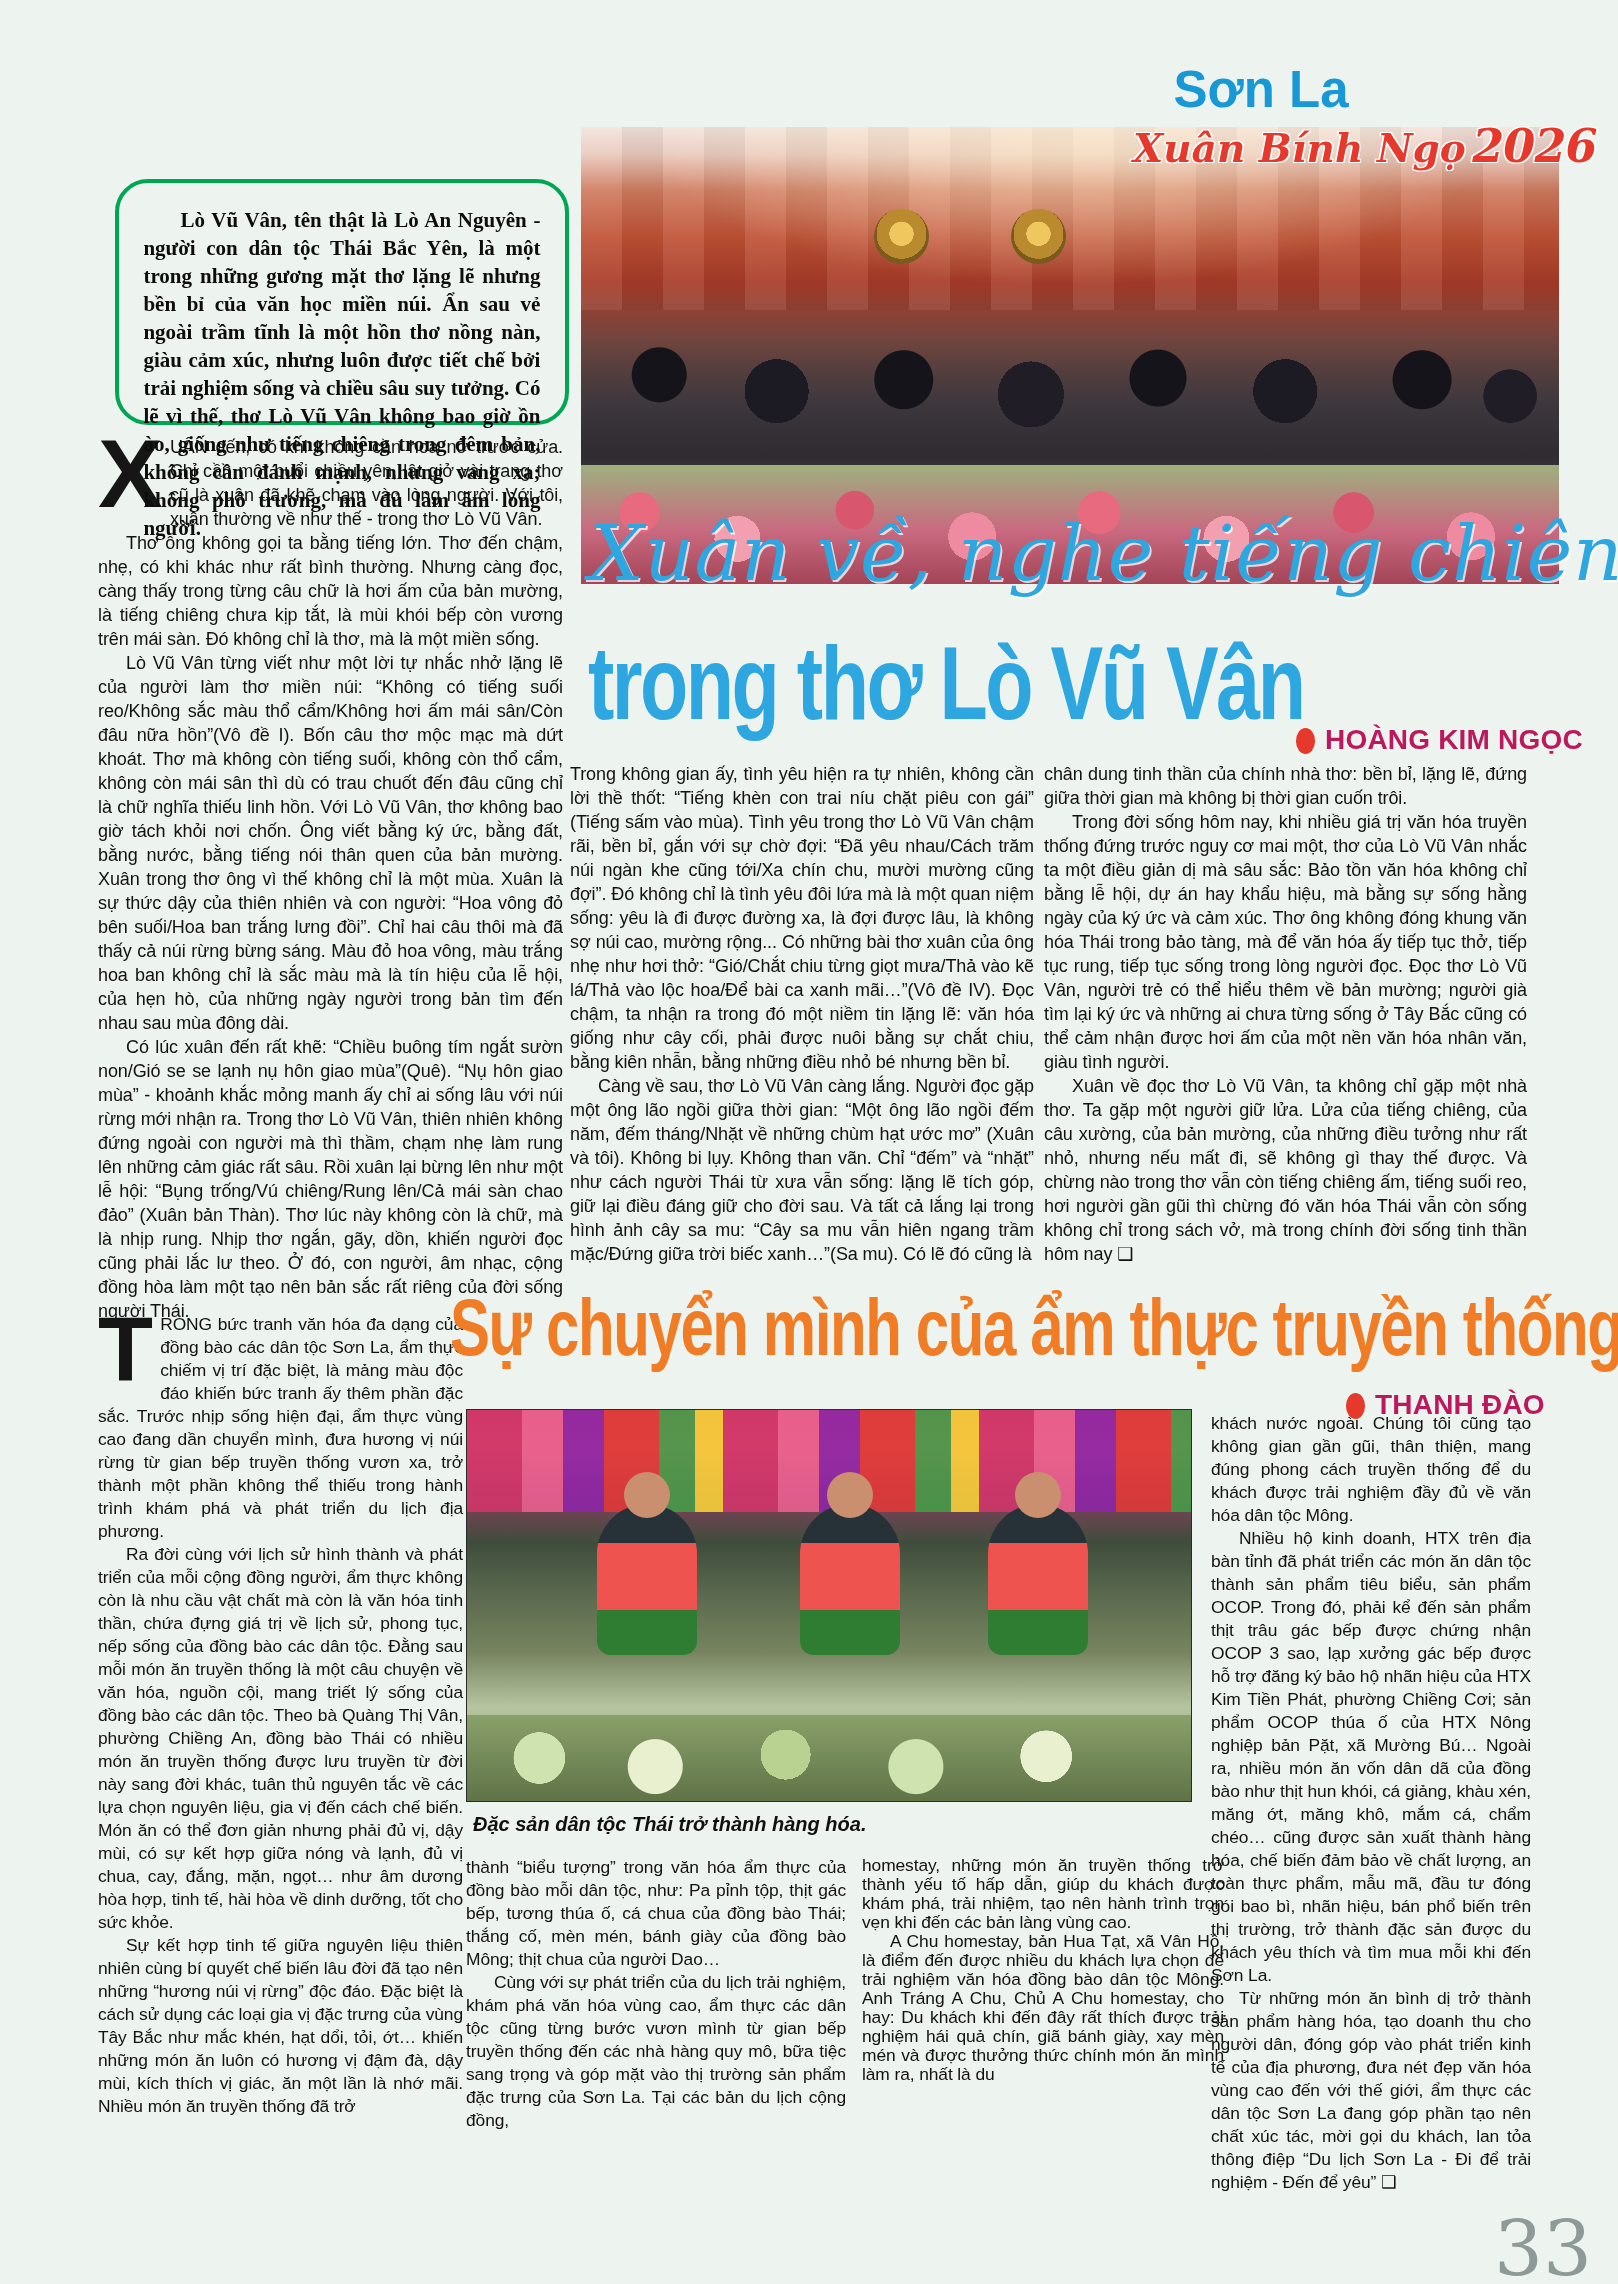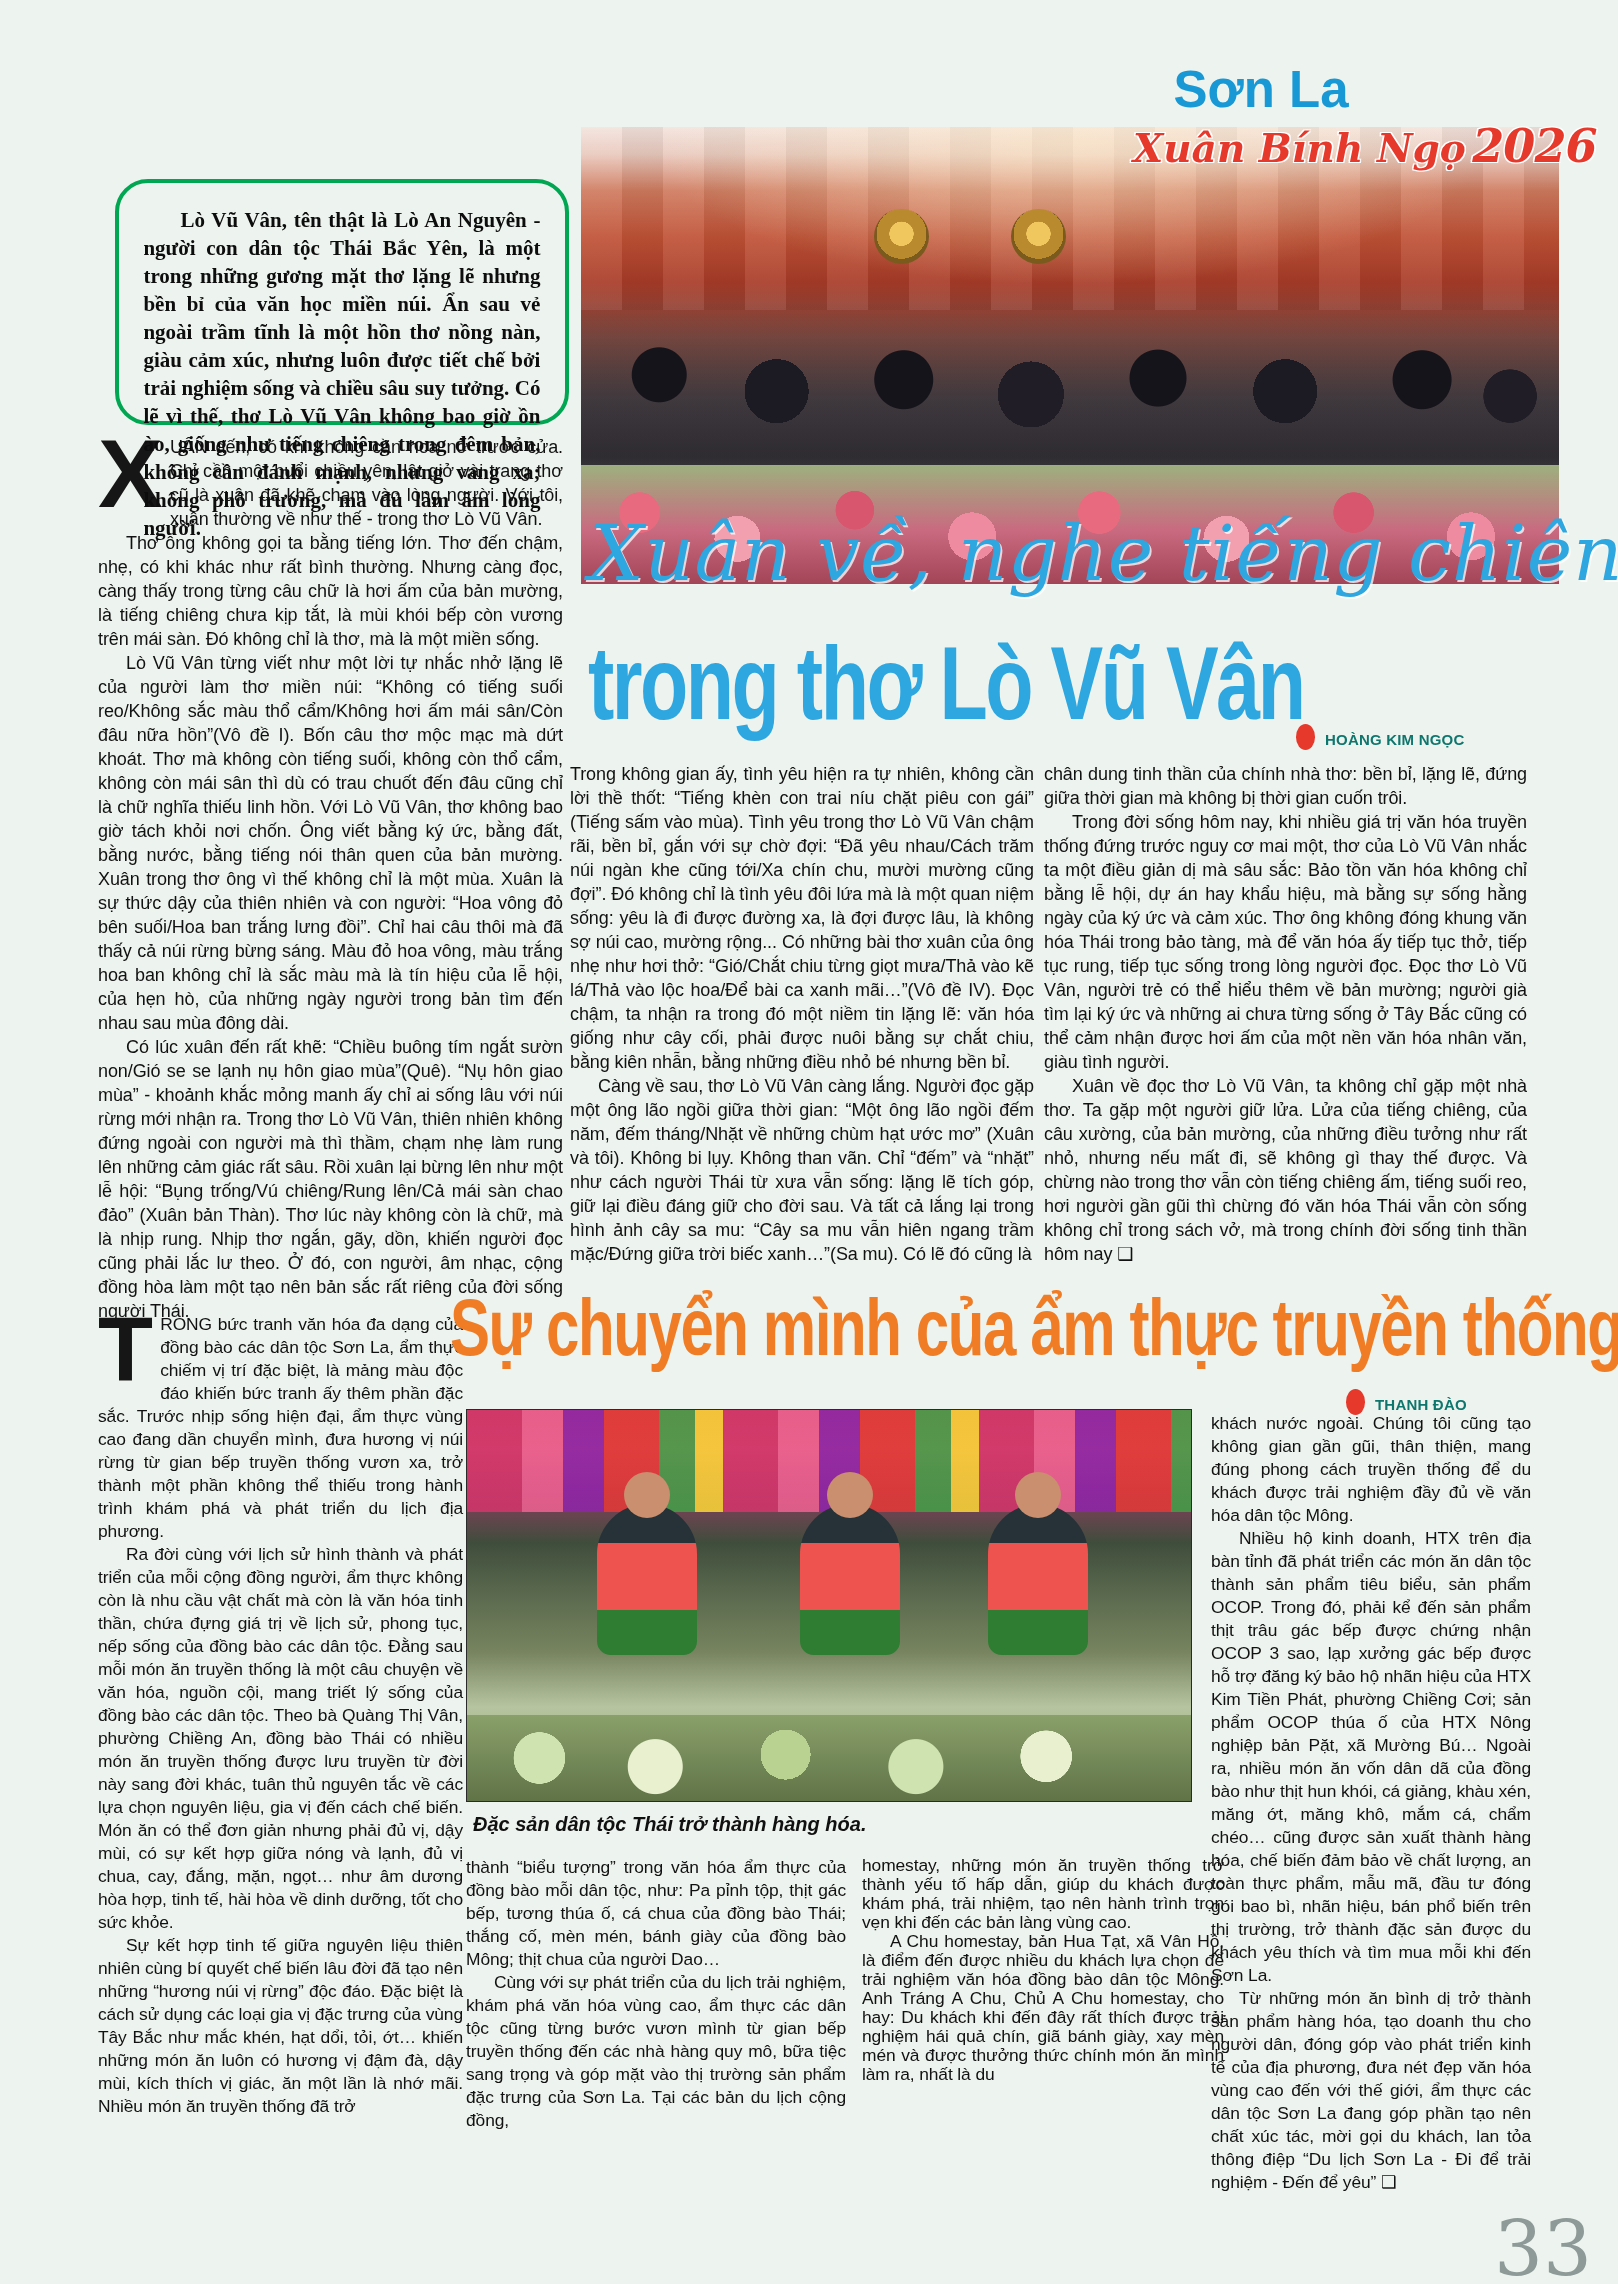--- a/index.html
+++ b/index.html
@@ -73,22 +73,22 @@
     text-align:justify;color:#0d0d0d;}
   .intro-box p{margin:8px;text-indent:37px;}
   
   .a1-headline-script{position:absolute;left:589px;top:515px;width:1005px;z-index:12;
     font-family:"DejaVu Serif",serif;font-style:italic;font-size:77px;line-height:1;
     color:#2ea7e0;white-space:nowrap;letter-spacing:0.5px;
     text-shadow:1.8px 1.8px 0 rgba(255,255,255,.75);}
   .a1-headline-main{position:absolute;left:588px;top:631px;z-index:12;
     font-weight:bold;font-size:85px;line-height:1;color:#2ea7e0;letter-spacing:-2.7px;
     transform:scale(.93,1.22);transform-origin:left top;white-space:nowrap;}
-  .byline{position:absolute;z-index:13;font-weight:bold;font-size:15px;letter-spacing:0.2px;
-    color:#0f766e;white-space:nowrap;}
+  .byline{position:absolute;z-index:13;font-weight:bold;font-size:28px;letter-spacing:0.2px;
+    color:#be185d;white-space:nowrap;}
   .byline .dot{display:inline-block;width:19px;height:25.6px;border-radius:50%;
     background:#e6392c;vertical-align:-4.6px;margin-right:10px;}
   .byline1{left:1296px;top:724px;}
   .byline2{left:1346px;top:1389px;}
   
   .col{position:absolute;text-align:justify;font-size:18px;line-height:24px;letter-spacing:-0.1px;}
   .col p{margin:0;text-indent:28px;}
   .col p.np{text-indent:0;}
   .dropcap{float:left;font-weight:bold;font-size:97px;line-height:71px;padding:2.7px 7.3px 0 0;color:#161616;}
   .dropcap.t{font-size:90px;line-height:68px;}

